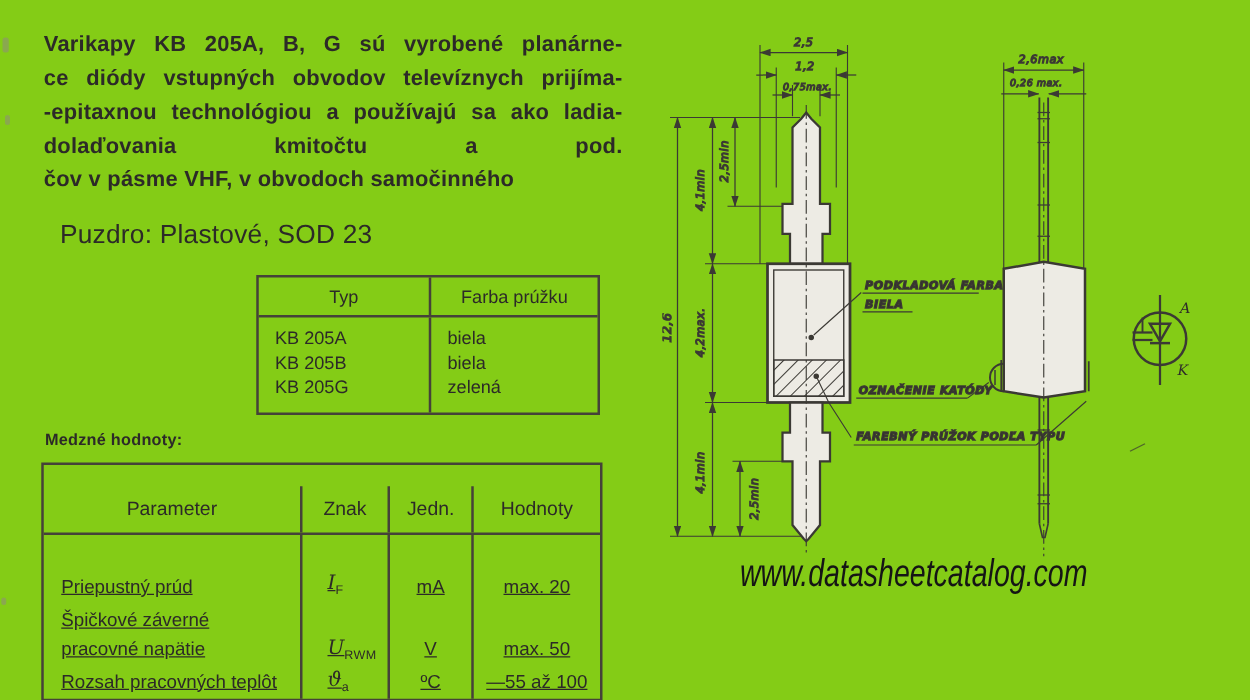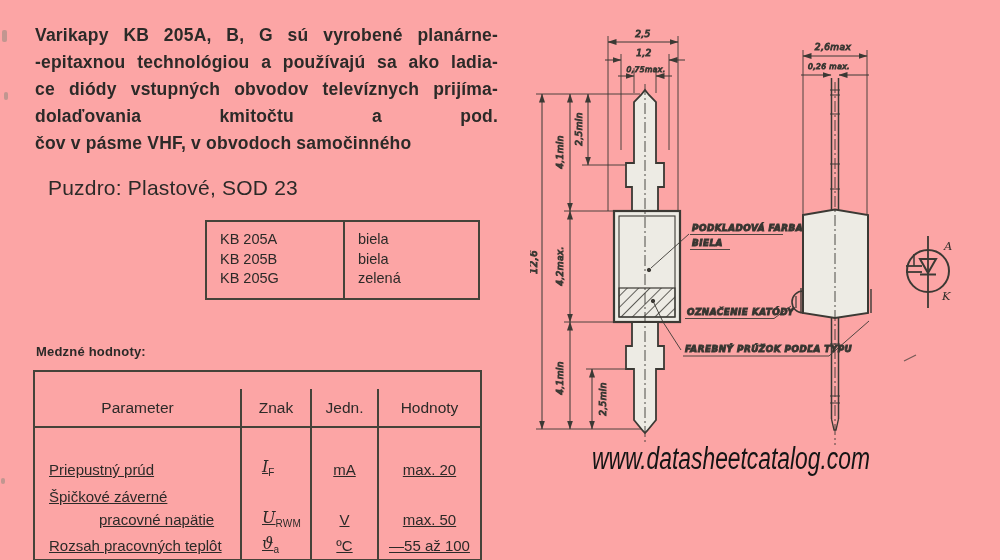--- a/index.html
+++ b/index.html
@@ -1,16 +1,16 @@
 <!DOCTYPE html>
 <html><head>
 <meta charset="utf-8">
 <style>
   html,body{margin:0;padding:0;}
-  .page{position:relative;width:1000px;height:560px;background:#fca5a5;overflow:hidden;
+  .page{position:relative;width:1000px;height:560px;background:#84cc16;overflow:hidden;
         font-family:"Liberation Sans",sans-serif;color:#2c2a28;}
   .speck{position:absolute;background:#8f8b80;opacity:.55;border-radius:2px;}
 
   
   .intro{position:absolute;left:35px;top:22px;width:463px;}
   .intro-line{font-weight:bold;font-size:17.5px;line-height:27px;letter-spacing:.2px;
               text-align:justify;text-align-last:justify;white-space:nowrap0;}
   .intro-line:last-child{text-align-last:left;}
   .puzdro{position:absolute;left:48px;top:176px;font-size:21px;letter-spacing:.2px;}
 
@@ -27,21 +27,21 @@
   .medzne{position:absolute;left:36px;top:344px;font-size:13px;font-weight:bold;letter-spacing:.2px;}
   .t2{position:absolute;left:33px;top:370px;width:445px;border:2px solid #454239;font-size:15px;}
   .t2-head{display:grid;grid-template-columns:205px 70px 67px 1fr;border-bottom:2px solid #454239;margin-top:17px;}
   .t2-head .cell{text-align:center;padding:10px 0 9px;font-size:15.5px;}
   .t2-body{display:grid;grid-template-columns:205px 70px 67px 1fr;text-decoration:underline;}
   .t2-line{height:24px;display:flex;align-items:center;padding-left:14px;}
   .t2-col .t2-line:nth-child(1){height:50px;align-items:flex-end;padding-bottom:7px;}
   .t2-col .t2-line:nth-child(2){height:22px;}
   .t2-col .t2-line:nth-child(3){height:24px;}
   .t2-col .t2-line:nth-child(4){height:28px;}
-  .t2-line.indent{padding-left:30px;margin-left:34px;}
+  .t2-line.indent{padding-left:14px;}
   .t2-col.center .t2-line{justify-content:center;padding-left:0;}
   .znak{font-family:"DejaVu Serif",serif;font-style:italic;font-size:16px;}
   .znak sub{font-family:"Liberation Sans",sans-serif;font-style:normal;font-size:10px;letter-spacing:.3px;}
   .t2-col.znakcol .t2-line{padding-left:20px;}
 
   
   .draw{position:absolute;left:530px;top:0;}
   .dimt{font-family:"DejaVu Sans",sans-serif;font-style:italic;font-size:9px;fill:#35332e;letter-spacing:.4px;}
   .dimt-s{font-size:7.6px;}
   .dimt-l{font-size:10px;}
@@ -53,29 +53,33 @@
 <body>
 
 <div class="page">
 
   <div class="speck" style="left:2px;top:30px;width:5px;height:12px;"></div>
   <div class="speck" style="left:4px;top:92px;width:4px;height:8px;"></div>
   <div class="speck" style="left:1px;top:478px;width:4px;height:6px;"></div>
 
   <div class="intro">
     <div class="intro-line">Varikapy KB 205A, B, G sú vyrobené planárne-</div>
+    <div class="intro-line">ce diódy vstupných obvodov televíznych prijíma-</div>
     <div class="intro-line">-epitaxnou technológiou a používajú sa ako ladia-</div>
-    <div class="intro-line">ce diódy vstupných obvodov televíznych prijíma-</div>
     <div class="intro-line">dolaďovania kmitočtu a pod.</div>
     <div class="intro-line">čov v pásme VHF, v obvodoch samočinného</div>
   </div>
 
   <div class="puzdro">Puzdro: Plastové, SOD 23</div>
 
   <div class="t1">
+    <div class="t1-head">
+      <div class="cell">Typ</div>
+      <div class="cell bL">Farba prúžku</div>
+    </div>
     <div class="t1-body">
       <div class="t1-col">
         <div>KB 205A</div>
         <div>KB 205B</div>
         <div>KB 205G</div>
       </div>
       <div class="t1-col bL">
         <div>biela</div>
         <div>biela</div>
         <div>zelená</div>

